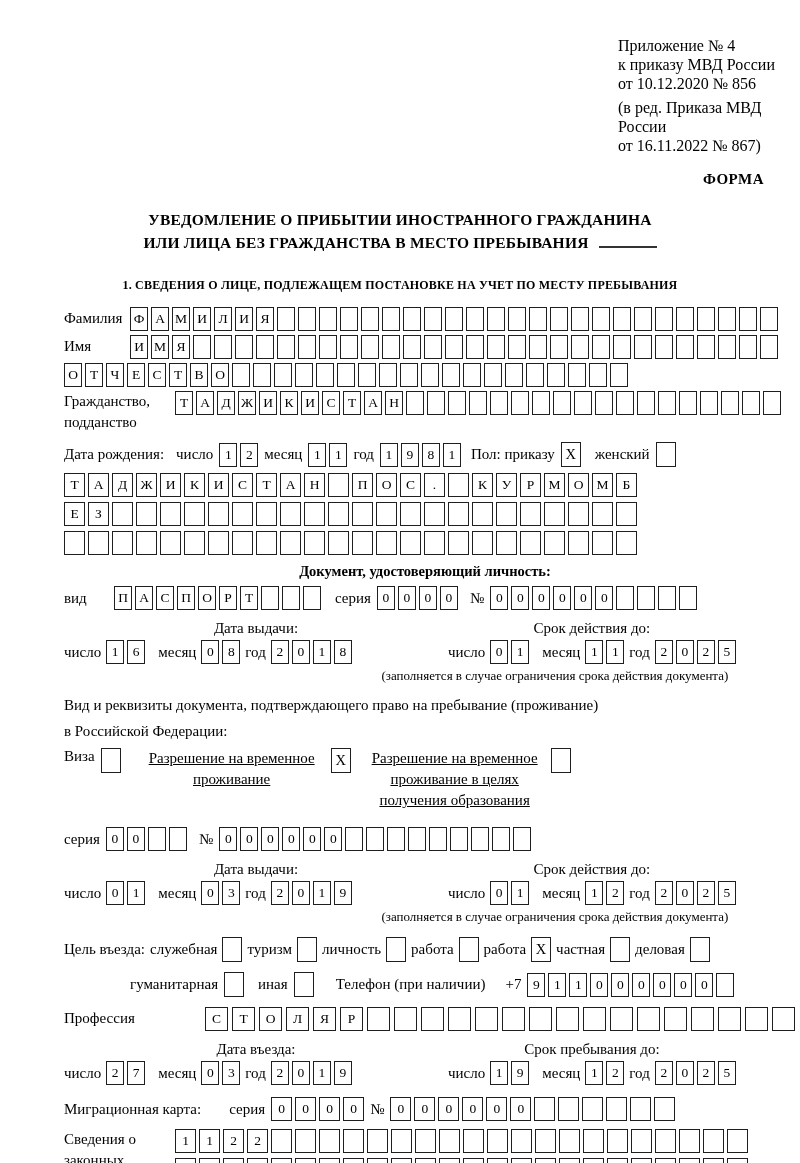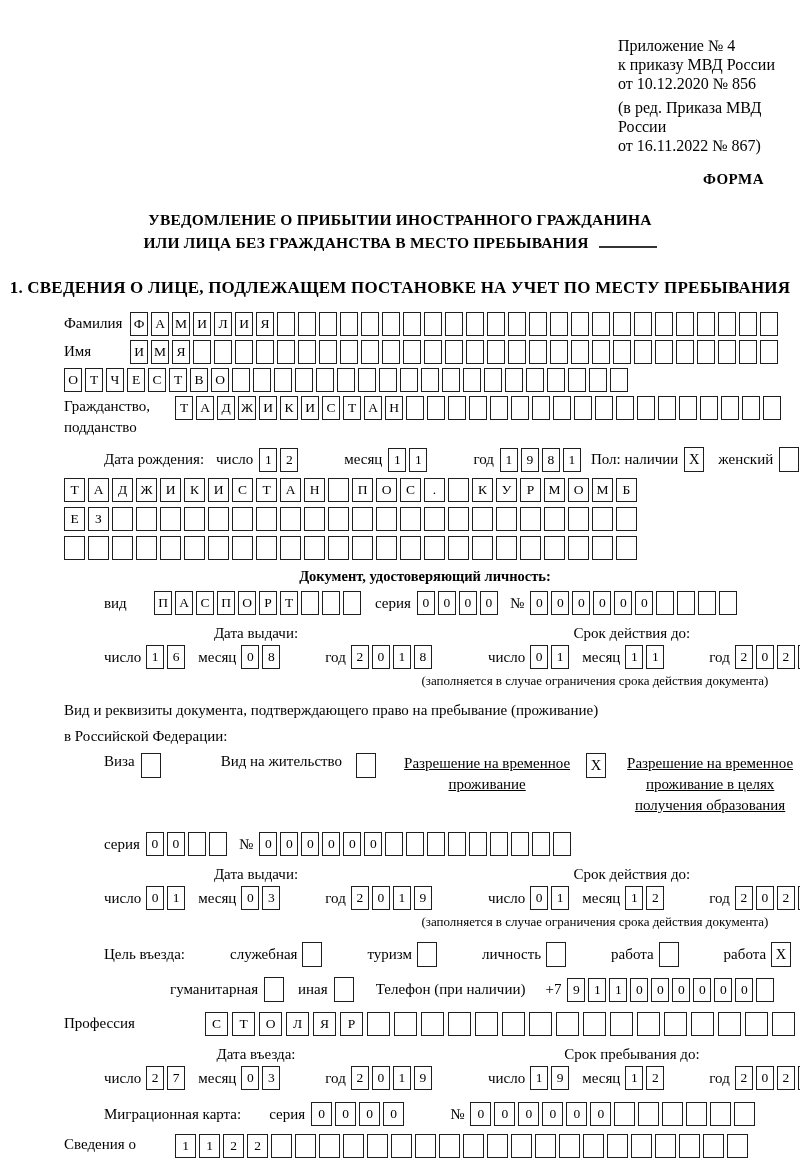--- a/index.html
+++ b/index.html
@@ -10,21 +10,21 @@
   }
   .page { position:relative; width:800px; height:1163px; box-sizing:border-box; padding-top:36px; }
 
   
   .annex { margin-left:618px; width:178px; font-size:16px; line-height:19px; }
   .annex .gap { margin-top:5px; }
   .forma { text-align:right; padding-right:36px; font-weight:bold; font-size:15px; margin-top:16px; letter-spacing:.5px; }
 
   .title { text-align:center; font-weight:bold; font-size:15.5px; line-height:23px; margin-top:20px; letter-spacing:.2px; }
   .uline { display:inline-block; width:58px; border-bottom:2px solid #333; height:1px; margin-left:10px; vertical-align:baseline; }
-  .sec { text-align:center; font-weight:bold; font-size:17px; margin-top:24px; letter-spacing:.2px; }
+  .sec { text-align:center; font-weight:bold; font-size:12px; margin-top:24px; letter-spacing:.2px; }
 
   .form-body { padding:14px 14px 0 64px; }
 
   .frow { display:flex; align-items:flex-start; margin-bottom:4px; }
   .flabel { flex:none; line-height:23px; }
   .flabel.two { line-height:21px; }
   .w65  { width:66px; }
   .w110 { width:111px; }
   .w140 { width:141px; }
 
@@ -36,21 +36,21 @@
     display:flex; align-items:center; justify-content:center;
     font-size:13.5px; line-height:1;
   }
   .cells.wide  { gap:3px; }  .cells.wide  .cell { width:21px; }
   .cells.xwide { gap:4px; }  .cells.xwide .cell { width:23px; }
   .cell.cb { width:20px; height:25px; font-size:14.5px; }
 
   .vstack { display:flex; flex-direction:column; gap:5px; }
 
   .inline-row { display:flex; align-items:center; gap:6px; flex-wrap:nowrap; }
-  .lbl { flex:none; white-space:nowrap;margin-left:40px; }
+  .lbl { flex:none; white-space:nowrap; }
 
   .doc-head { text-align:center; font-weight:bold; font-size:14.5px; margin:8px 0 6px 0; }
 
   .datepair { display:flex; margin-top:10px; }
   .dategroup { display:flex; flex-direction:column; }
   .dategroup.left { width:384px; flex:none; }
   .dg-head { text-align:center; margin-bottom:3px; }
   .dg-row { display:flex; align-items:center; gap:5px; }
   .dg-note { font-size:13px; white-space:nowrap; margin-top:4px; margin-left:-74px; text-align:center; }
 
@@ -243,21 +243,21 @@
           <span class="cell">1</span>
           <span class="cell">1</span>
         </span>
       <span class="lbl">год</span>
       <span class="cells">
           <span class="cell">1</span>
           <span class="cell">9</span>
           <span class="cell">8</span>
           <span class="cell">1</span>
         </span>
-      <span class="lbl" style="margin-left:4px;">Пол: наличии</span>
+      <span class="lbl" style="margin-left:4px;">Пол: приказу</span>
       <span class="cells">
           <span class="cell cb">X</span>
         </span>
       <span class="lbl" style="margin-left:8px;">женский</span>
       <span class="cells">
           <span class="cell cb"></span>
         </span>
     </div>
 
     <div class="frow" style="margin-top:6px;">
@@ -434,26 +434,20 @@
       <div>в Российской Федерации:</div>
     </div>
 
     <div class="cbrow">
       <div class="cbitem">
         <span class="lbl mr6">Виза</span>
         <span class="cells">
             <span class="cell cb"></span>
           </span>
       </div>
-      <div class="cbitem" style="margin-left:20px;">
-        <span class="lbl mr14">Вид на жительство</span>
-        <span class="cells">
-            <span class="cell cb"></span>
-          </span>
-      </div>
       <div class="cbitem" style="margin-left:22px;">
         <div class="cblabel mr10" style="width:178px;">
           <div>Разрешение на временное</div>
           <div>проживание</div>
         </div>
         <span class="cells">
             <span class="cell cb">X</span>
           </span>
       </div>
       <div class="cbitem" style="margin-left:18px;">

